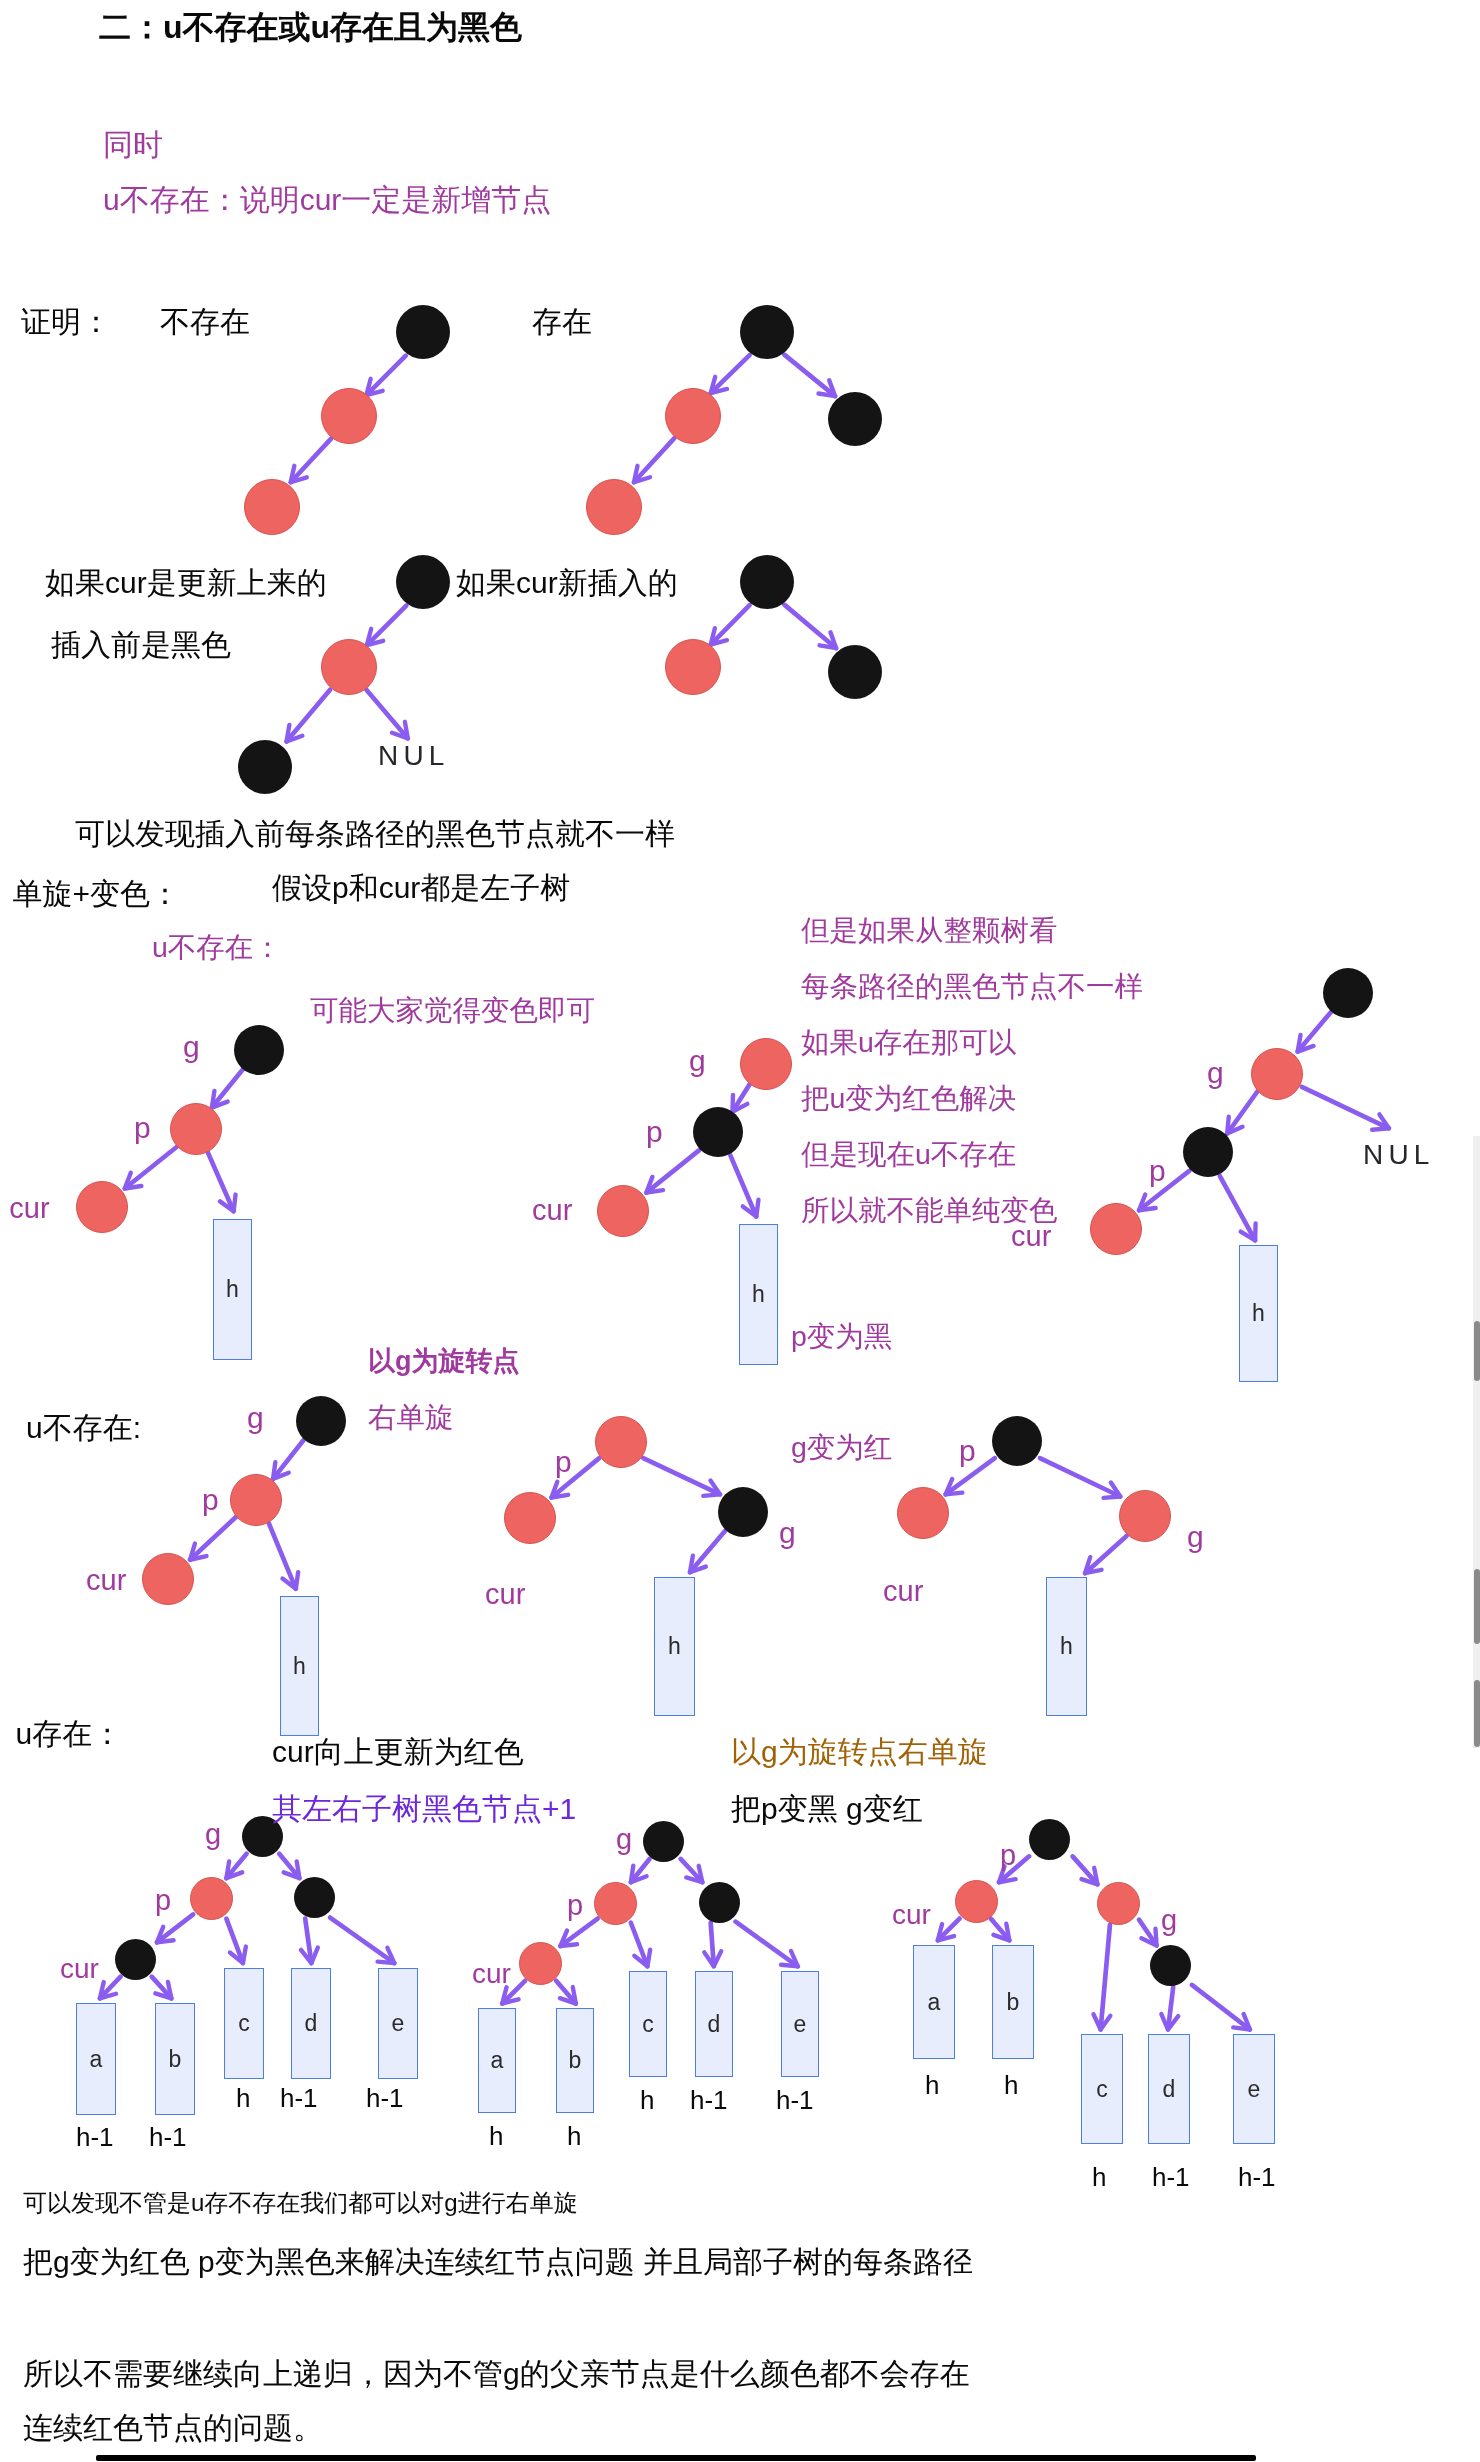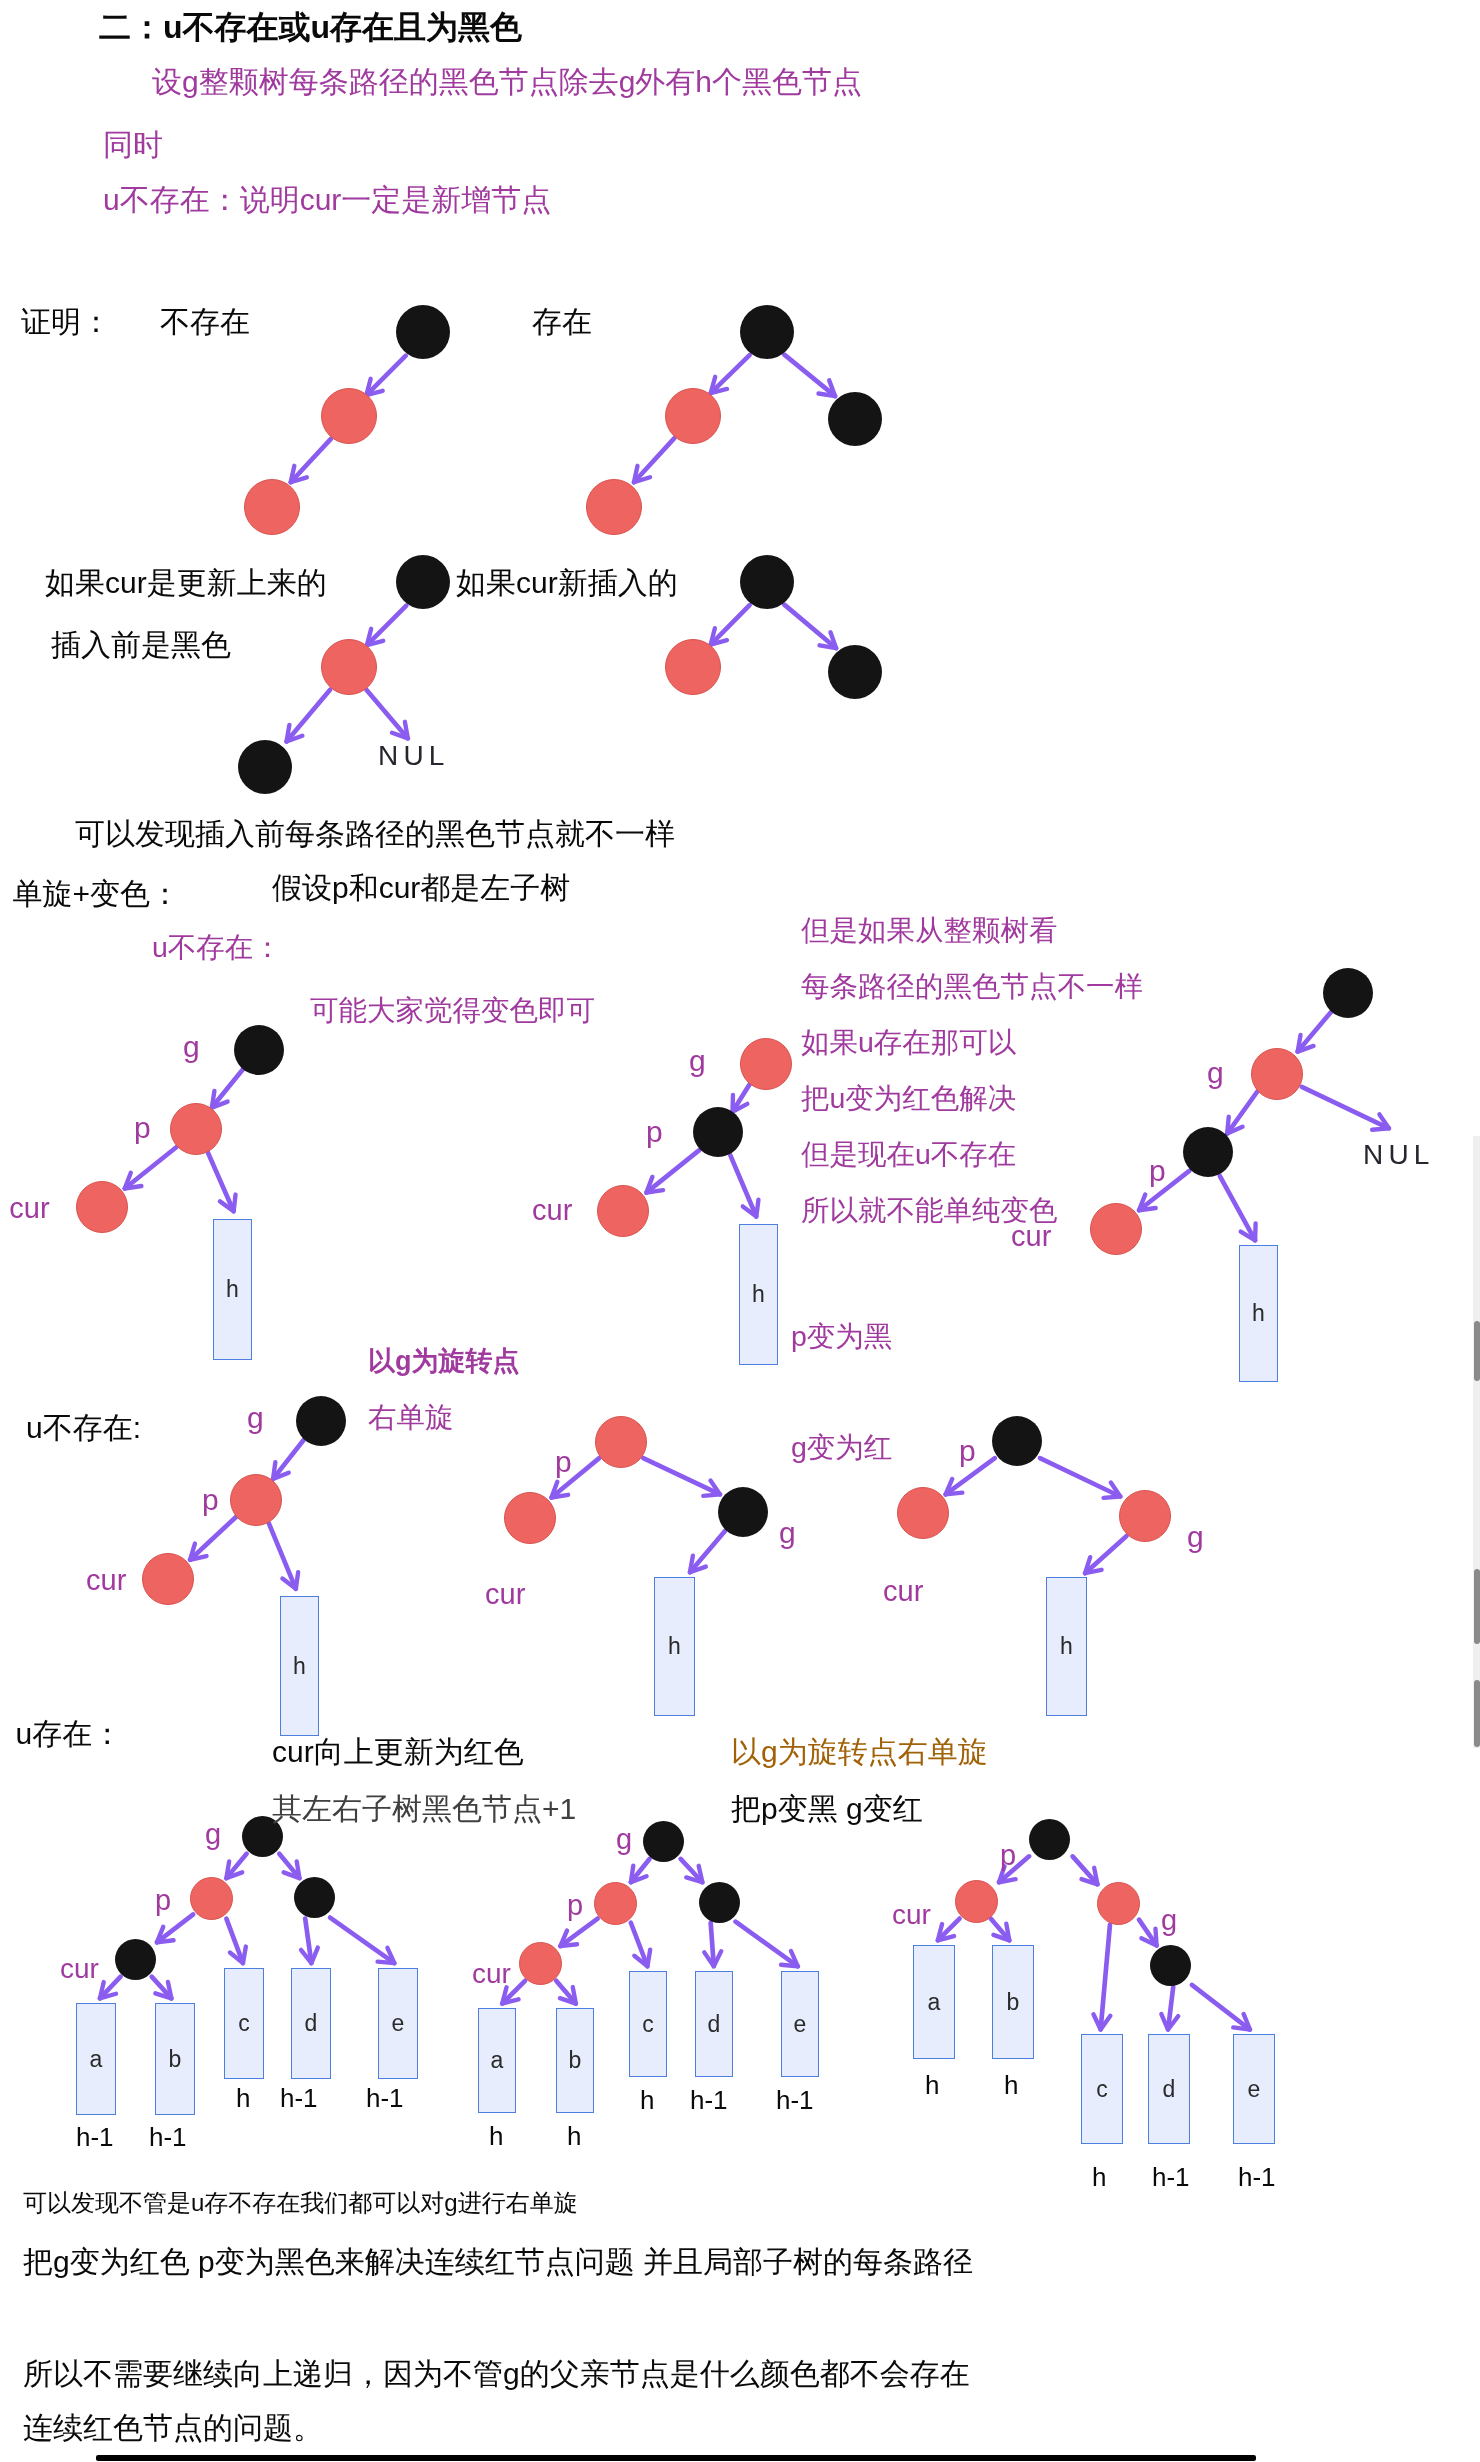--- a/index.html
+++ b/index.html
@@ -179,21 +179,20 @@
     <div class="node" style="left: 115px; top: 1939px; width: 41px; height: 41px; background: rgb(20, 20, 20);"></div>
     <div class="node" style="left: 643px; top: 1821px; width: 41px; height: 41px; background: rgb(20, 20, 20);"></div>
     <div class="node" style="left: 594px; top: 1882px; width: 41px; height: 41px; background: rgb(238, 100, 97); border: 1px solid rgb(217, 83, 79);"></div>
     <div class="node" style="left: 699px; top: 1882px; width: 41px; height: 41px; background: rgb(20, 20, 20);"></div>
     <div class="node" style="left: 519px; top: 1942px; width: 41px; height: 41px; background: rgb(238, 100, 97); border: 1px solid rgb(217, 83, 79);"></div>
     <div class="node" style="left: 1029px; top: 1819px; width: 41px; height: 41px; background: rgb(20, 20, 20);"></div>
     <div class="node" style="left: 955px; top: 1880px; width: 41px; height: 41px; background: rgb(238, 100, 97); border: 1px solid rgb(217, 83, 79);"></div>
     <div class="node" style="left: 1097px; top: 1882px; width: 41px; height: 41px; background: rgb(238, 100, 97); border: 1px solid rgb(217, 83, 79);"></div>
     <div class="node" style="left: 1150px; top: 1945px; width: 41px; height: 41px; background: rgb(20, 20, 20);"></div>
     <div class="txt" style="left: 99px; top: 9.3px; font-size: 32px; color: rgb(10, 10, 10); font-weight: 700;">二：u不存在或u存在且为黑色</div>
-    <div class="txt" style="left: 152px; top: 65px; font-size: 30px; color: rgb(160, 58, 158); font-weight: 400;">设g整颗树每条路径的黑色节点除去g外有h个黑色节点</div>
     <div class="txt" style="left: 103px; top: 128px; font-size: 30px; color: rgb(160, 58, 158); font-weight: 400;">同时</div>
     <div class="txt" style="left: 103px; top: 183px; font-size: 30px; color: rgb(160, 58, 158); font-weight: 400;">u不存在：说明cur一定是新增节点</div>
     <div class="txt" style="left: 21px; top: 305px; font-size: 30px; color: rgb(10, 10, 10); font-weight: 400;">证明：</div>
     <div class="txt" style="left: 160px; top: 305px; font-size: 30px; color: rgb(10, 10, 10); font-weight: 400;">不存在</div>
     <div class="txt" style="left: 532px; top: 305px; font-size: 30px; color: rgb(10, 10, 10); font-weight: 400;">存在</div>
     <div class="txt" style="left: 45px; top: 566px; font-size: 30px; color: rgb(10, 10, 10); font-weight: 400;">如果cur是更新上来的</div>
     <div class="txt" style="left: 456px; top: 566px; font-size: 30px; color: rgb(10, 10, 10); font-weight: 400;">如果cur新插入的</div>
     <div class="txt" style="left: 51px; top: 628px; font-size: 30px; color: rgb(10, 10, 10); font-weight: 400;">插入前是黑色</div>
     <div class="txt ls" style="left: 378px; top: 740px; font-size: 28px; color: rgb(38, 38, 46); font-weight: 400;">NUL</div>
     <div class="txt" style="left: 75px; top: 817px; font-size: 30px; color: rgb(10, 10, 10); font-weight: 400;">可以发现插入前每条路径的黑色节点就不一样</div>
@@ -208,21 +207,21 @@
     <div class="txt" style="left: 801px; top: 1138px; font-size: 28.5px; color: rgb(160, 58, 158); font-weight: 400;">但是现在u不存在</div>
     <div class="txt" style="left: 801px; top: 1194px; font-size: 28.5px; color: rgb(160, 58, 158); font-weight: 400;">所以就不能单纯变色</div>
     <div class="txt ls" style="left: 1363px; top: 1139px; font-size: 28px; color: rgb(38, 38, 46); font-weight: 400;">NUL</div>
     <div class="txt" style="left: 368px; top: 1346px; font-size: 27px; color: rgb(160, 58, 158); font-weight: 700;">以g为旋转点</div>
     <div class="txt" style="left: 368px; top: 1401px; font-size: 28.5px; color: rgb(160, 58, 158); font-weight: 400;">右单旋</div>
     <div class="txt" style="left: 26px; top: 1411px; font-size: 30px; color: rgb(10, 10, 10); font-weight: 400;">u不存在:</div>
     <div class="txt" style="left: 791px; top: 1320px; font-size: 28.5px; color: rgb(160, 58, 158); font-weight: 400;">p变为黑</div>
     <div class="txt" style="left: 791px; top: 1431px; font-size: 28.5px; color: rgb(160, 58, 158); font-weight: 400;">g变为红</div>
     <div class="txt" style="left: 15.6px; top: 1717px; font-size: 30px; color: rgb(10, 10, 10); font-weight: 400;">u存在：</div>
     <div class="txt" style="left: 272px; top: 1735px; font-size: 30px; color: rgb(10, 10, 10); font-weight: 400;">cur向上更新为红色</div>
-    <div class="txt" style="left: 272px; top: 1792px; font-size: 30px; color: #404040; font-weight: 400;">其左右子树黑色节点+1</div>
+    <div class="txt" style="left: 272px; top: 1792px; font-size: 30px; color: #6d28d9; font-weight: 400;">其左右子树黑色节点+1</div>
     <div class="txt" style="left: 731px; top: 1735px; font-size: 30px; color: #a16207; font-weight: 400;">以g为旋转点右单旋</div>
     <div class="txt" style="left: 731px; top: 1792px; font-size: 30px; color: rgb(10, 10, 10); font-weight: 400;">把p变黑 g变红</div>
     <div class="txt" style="left: 23px; top: 2189px; font-size: 24px; color: rgb(10, 10, 10); font-weight: 400;">可以发现不管是u存不存在我们都可以对g进行右单旋</div>
     <div class="txt" style="left: 23px; top: 2245px; font-size: 30px; color: rgb(10, 10, 10); font-weight: 400;">把g变为红色 p变为黑色来解决连续红节点问题 并且局部子树的每条路径</div>
     <div class="txt" style="left: 23px; top: 2357px; font-size: 30px; color: rgb(10, 10, 10); font-weight: 400;">所以不需要继续向上递归，因为不管g的父亲节点是什么颜色都不会存在</div>
     <div class="txt" style="left: 23px; top: 2411px; font-size: 30px; color: rgb(10, 10, 10); font-weight: 400;">连续红色节点的问题。</div>
     <div class="txt" style="left: 183px; top: 1030px; font-size: 30px; color: rgb(160, 58, 158); font-weight: 400;">g</div>
     <div class="txt" style="left: 134px; top: 1111px; font-size: 30px; color: rgb(160, 58, 158); font-weight: 400;">p</div>
     <div class="txt" style="left: 9.3px; top: 1192px; font-size: 29px; color: rgb(160, 58, 158); font-weight: 400;">cur</div>
     <div class="txt" style="left: 689px; top: 1044px; font-size: 30px; color: rgb(160, 58, 158); font-weight: 400;">g</div>

